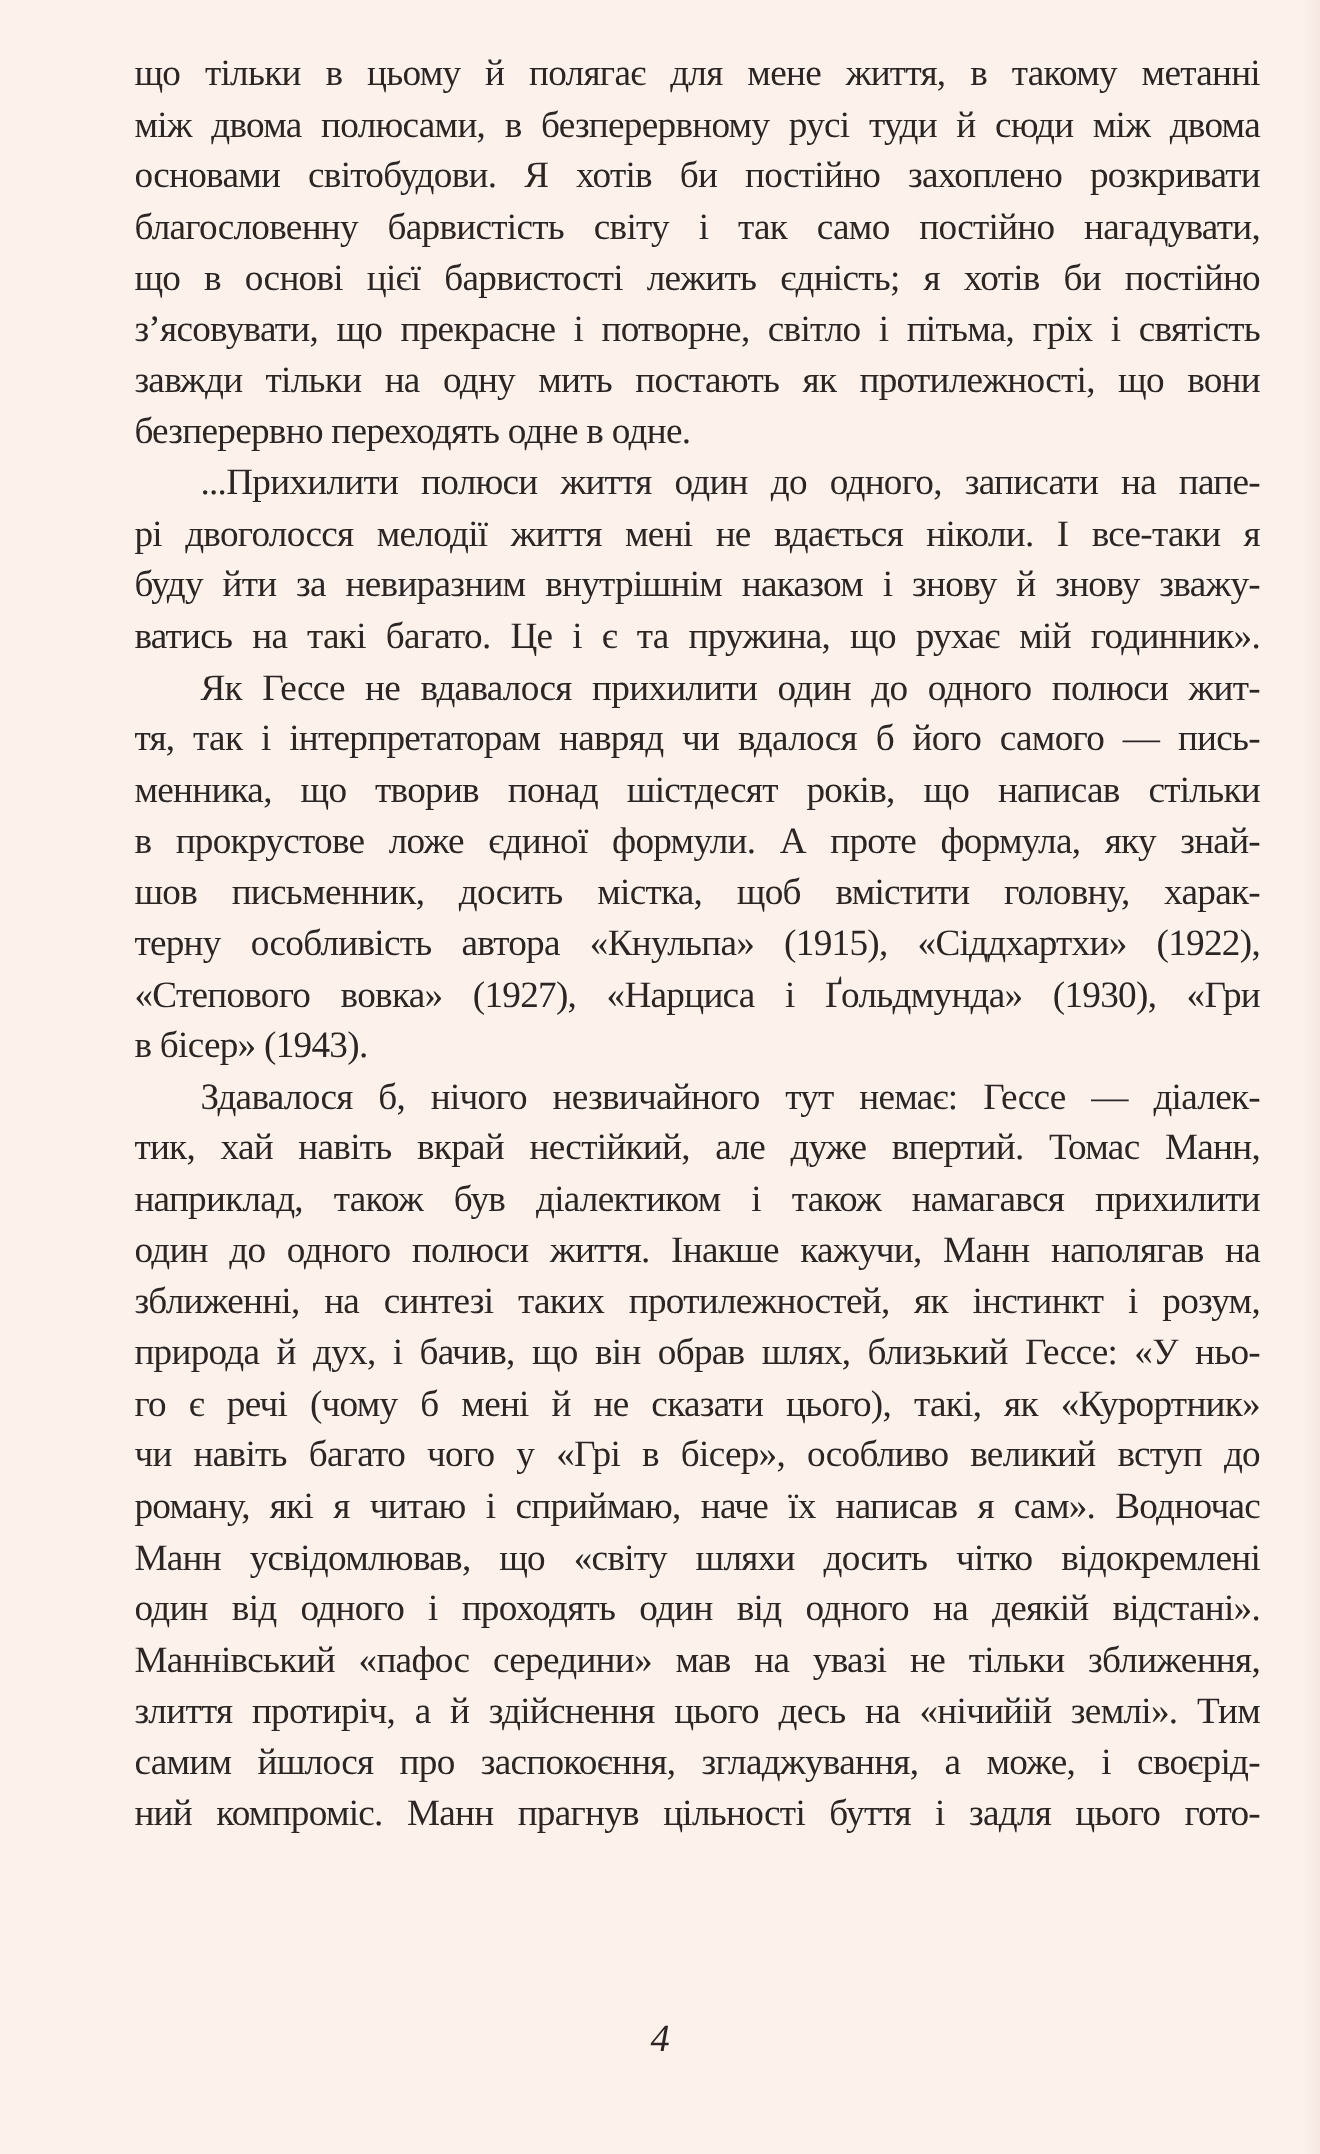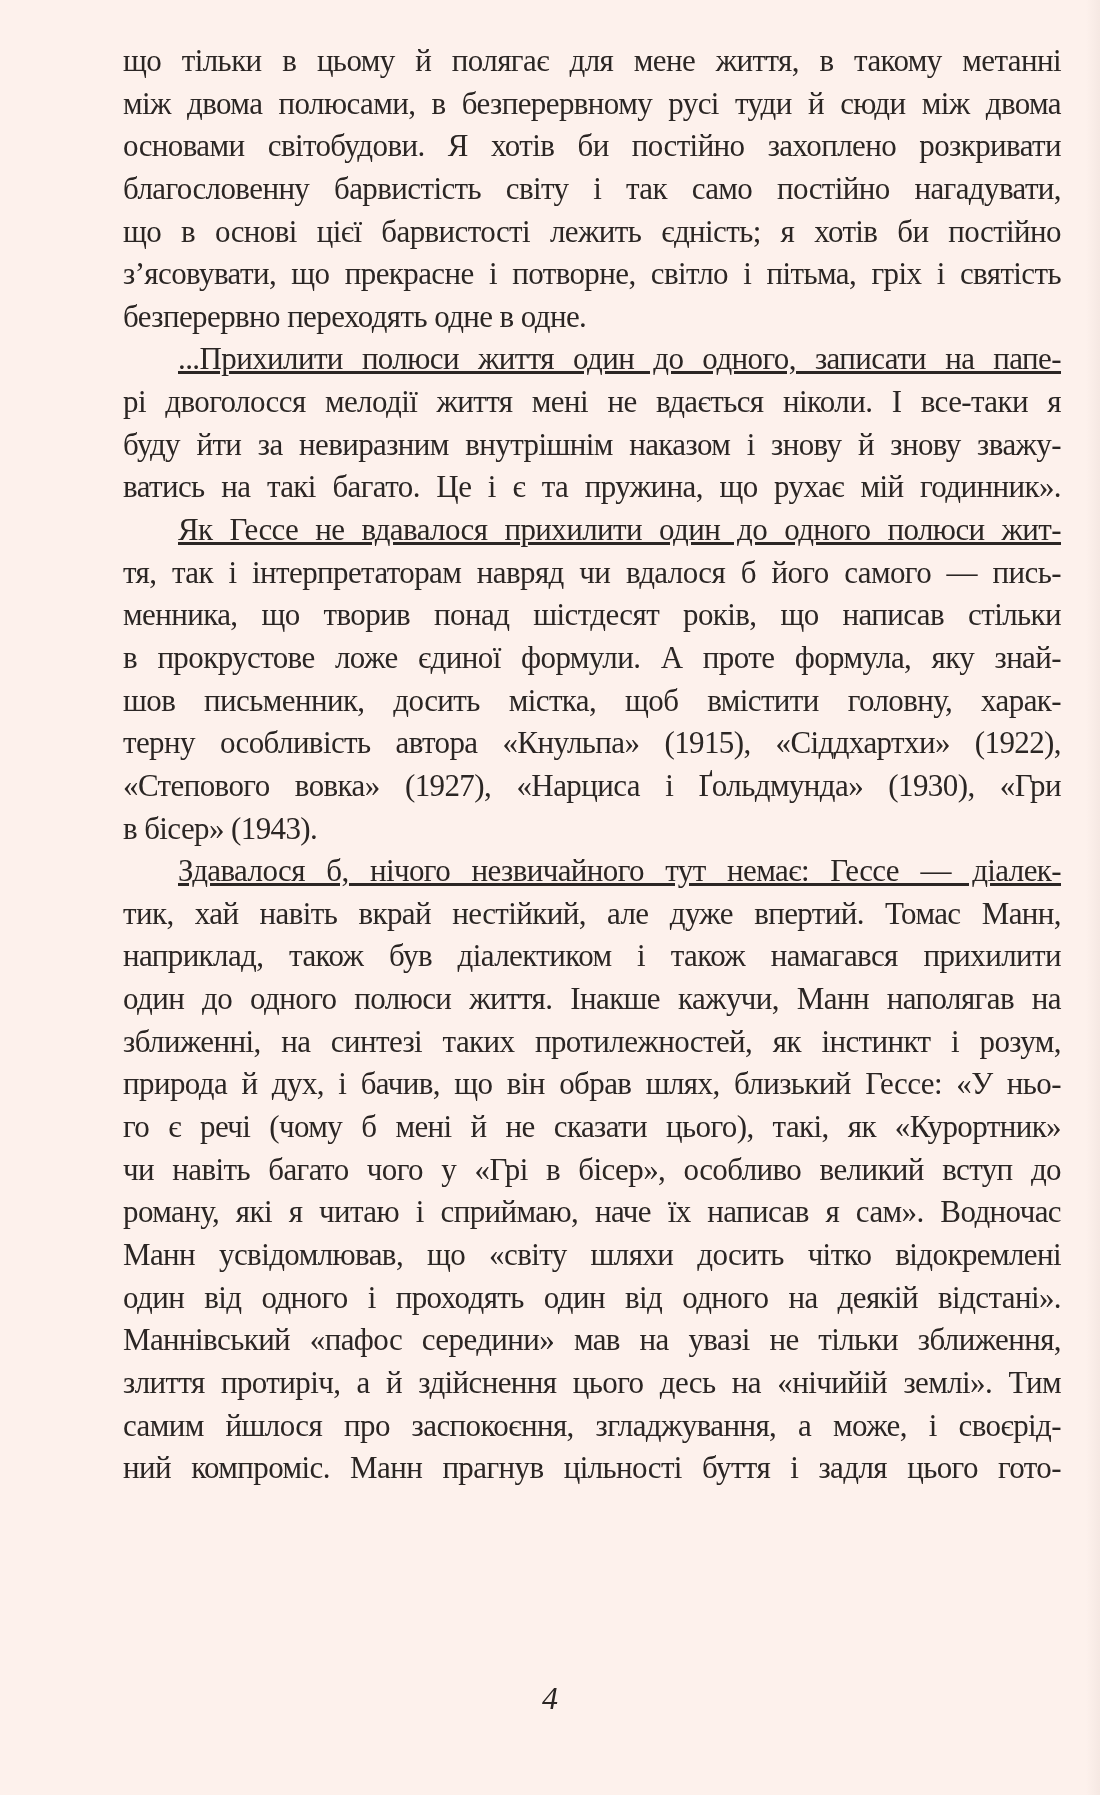--- a/index.html
+++ b/index.html
@@ -10,38 +10,37 @@
       width: 1100px;
       height: 1795px;
       background: #fdf1ec;
       position: relative;
       overflow: hidden;
       font-family: "Liberation Serif", "DejaVu Serif", serif;
       color: #2b2624;
     }
     .page {
       position: absolute;
-      left: 123px;
+      left: 112px;
       top: 40px;
       width: 938px;
     }
     .line {
       display: block;
       height: 42.65px;
       line-height: 42.65px;
       font-size: 31px;
       white-space: nowrap;
       text-align: justify;
       text-align-last: justify;
       letter-spacing: -0.6px;
       word-spacing: 0px;
     }
     .line.indent {
       padding-left: 55px;
-      text-decoration: underline;
     }
     .line.last {
       text-align-last: left;
     }
     .page-number {
       position: absolute;
       left: 0;
       width: 1100px;
       top: 1680px;
       text-align: center;
@@ -63,20 +62,21 @@
 
 <div class="page">
 
   <div class="paragraph">
     <span class="line">що тільки в цьому й полягає для мене життя, в такому метанні</span>
     <span class="line">між двома полюсами, в безперервному русі туди й сюди між двома</span>
     <span class="line">основами світобудови. Я хотів би постійно захоплено розкривати</span>
     <span class="line">благословенну барвистість світу і так само постійно нагадувати,</span>
     <span class="line">що в основі цієї барвистості лежить єдність; я хотів би постійно</span>
     <span class="line">з’ясовувати, що прекрасне і потворне, світло і пітьма, гріх і святість</span>
+    <span class="line">завжди тільки на одну мить постають як протилежності, що вони</span>
     <span class="line last">безперервно переходять одне в одне.</span>
   </div>
 
   <div class="paragraph">
     <span class="line indent">...Прихилити полюси життя один до одного, записати на папе-</span>
     <span class="line">рі двоголосся мелодії життя мені не вдається ніколи. І все-таки я</span>
     <span class="line">буду йти за невиразним внутрішнім наказом і знову й знову зважу-</span>
     <span class="line">ватись на такі багато. Це і є та пружина, що рухає мій годинник».</span>
   </div>
 

